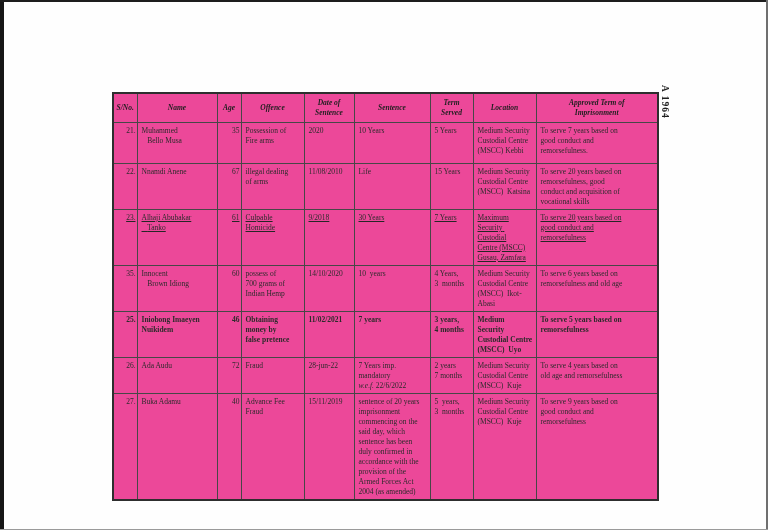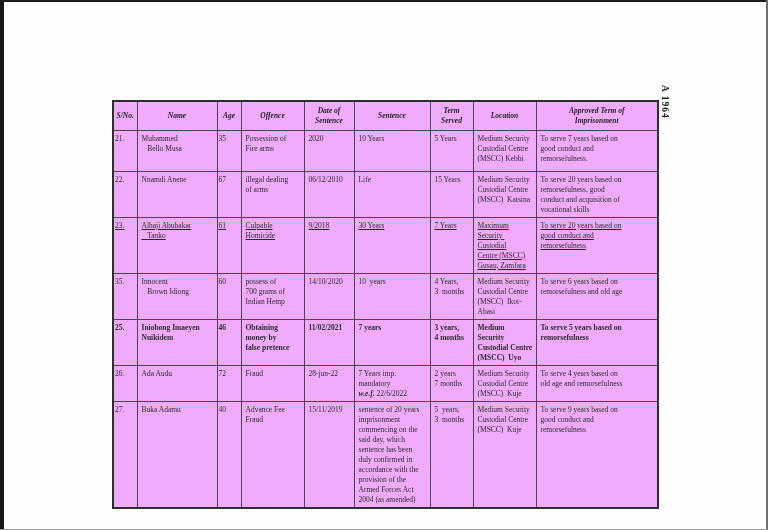--- a/index.html
+++ b/index.html
@@ -23,25 +23,25 @@
     writing-mode: vertical-rl;
     font-weight: bold;
     font-size: 9.5px;
     letter-spacing: 1px;
     color: #1f1f1f;
     white-space: nowrap;
   }
 
   table.doc-table {
     position: absolute;
-    left: 112px; top: 100px;
+    left: 112px; top: 92px;
     width: 545px;
     border-collapse: collapse;
     table-layout: fixed;
-    background: #f0abfc;
+    background: #ec4899;
   }
   table.doc-table, table.doc-table th, table.doc-table td {
     border: 1px solid #474747;
   }
   table.doc-table { border: 2px solid #2e2e2e; }
 
   th {
     font-weight: bold;
     font-style: italic;
     font-size: 7.5px;
@@ -55,22 +55,22 @@
   }
   td {
     font-size: 7.5px;
     line-height: 10px;
     vertical-align: top;
     text-align: left;
     white-space: pre-wrap;
     padding: 3px 3px 2px 4px;
     color: #2b2b2b;
   }
-  td.c-sno, td.c-age { text-align: left; padding-left: 1px; padding-right: 1px; }
-  .it { font-style: italic; font-weight: bold; }
+  td.c-sno, td.c-age { text-align: right; padding-left: 1px; padding-right: 1px; }
+  .it { font-style: italic; }
 
   
   col.w-sno      { width: 24px; }
   col.w-name     { width: 80px; }
   col.w-age      { width: 24px; }
   col.w-offence  { width: 63px; }
   col.w-date     { width: 50px; }
   col.w-sentence { width: 76px; }
   col.w-term     { width: 43px; }
   col.w-location { width: 63px; }
@@ -131,21 +131,21 @@
         <td class="c-approved">To serve 7 years based on
 good conduct and
 remorsefulness.</td>
       </tr>
       <tr style="height: 45px;">
         <td class="c-sno">22.</td>
         <td class="c-name">Nnamdi Anene</td>
         <td class="c-age">67</td>
         <td class="c-offence">illegal dealing
 of arms</td>
-        <td class="c-date">06/12/2010</td>
+        <td class="c-date">11/08/2010</td>
         <td class="c-sentence">Life</td>
         <td class="c-term">15 Years</td>
         <td class="c-location">Medium Security
 Custodial Centre
 (MSCC)  Katsina</td>
         <td class="c-approved">To serve 20 years based on
 remorsefulness, good
 conduct and acquisition of
 vocational skills</td>
       </tr>

